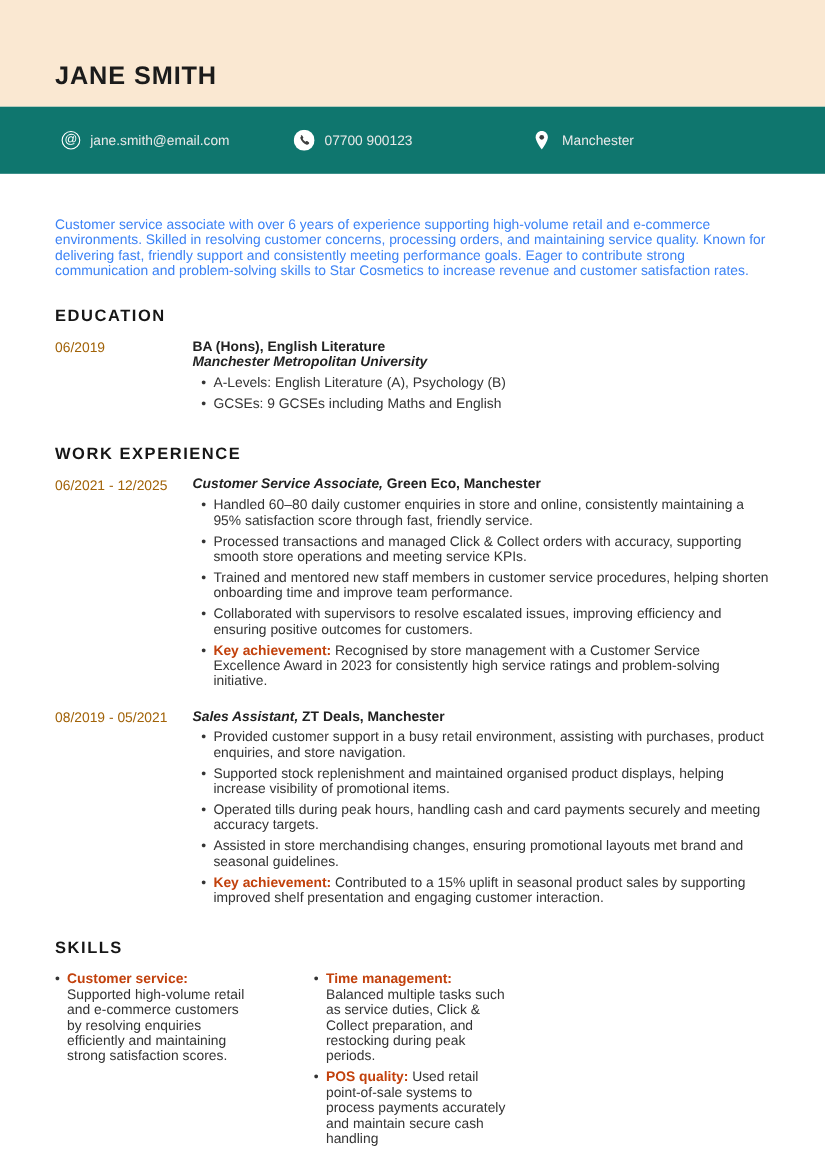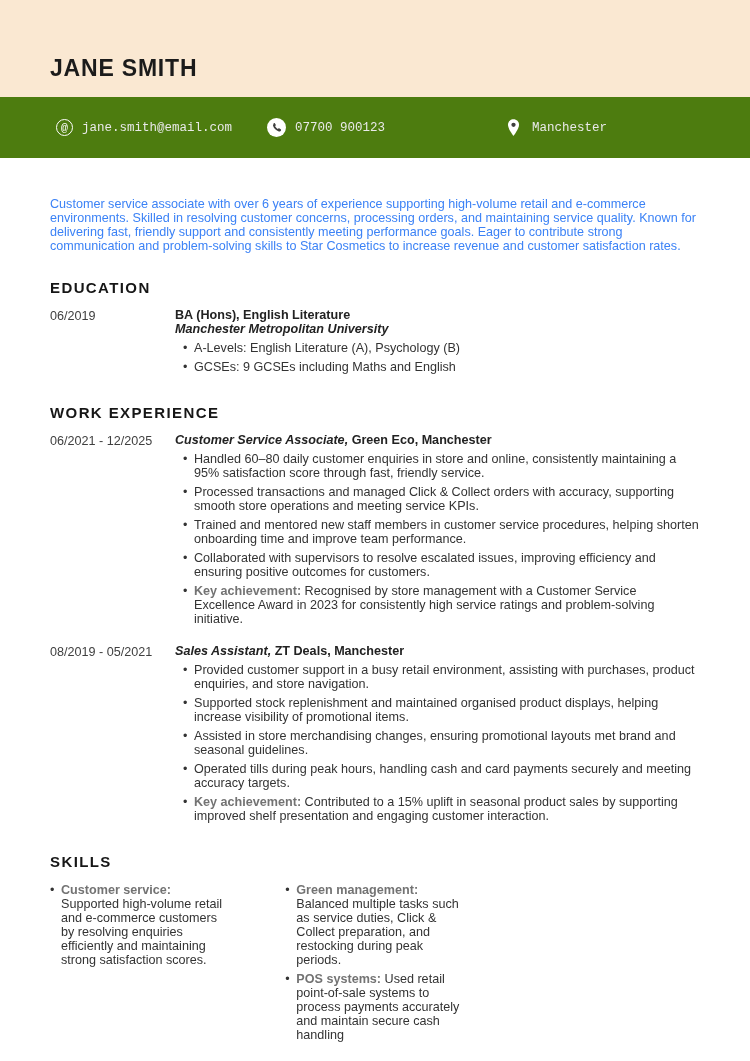--- a/index.html
+++ b/index.html
@@ -12,59 +12,59 @@
   .name-band {
     height:97px; background:#fae8d2;
     display:flex; align-items:flex-end;
     padding:0 50px 15px; box-sizing:border-box;
   }
   .name-band h1 {
     margin:0; font-size:23px; font-weight:800; letter-spacing:0.8px;
     color:#1b1b1b;
   }
   
-  .contact-bar { height:61px; background:#4d7c0f; position:relative;font-family:Liberation Mono, monospace; }
+  .contact-bar { height:61px; background:#0f766e; position:relative; }
   .contact-item {
     position:absolute; top:0; height:100%;
     display:flex; align-items:center; gap:9px;
     color:#e9e9e9; font-size:12.5px;
   }
   .ci-email { left:56px; }
   .ci-phone { left:267px; }
-  .ci-loc   { left:504px;text-align:right; }
+  .ci-loc   { left:483px;text-align:right; }
   .at-icon {
     width:17px; height:17px; border:1.6px solid #ffffff; border-radius:50%;
     display:flex; align-items:center; justify-content:center;
     color:#ffffff; font-size:11.5px; line-height:1; font-weight:400;
     box-sizing:border-box;
   }
   .at-icon::before { content:"@"; }
   .svg-icon { width:19px; height:19px; display:flex; }
   .svg-icon svg { width:100%; height:100%; }
   
   .content { padding:0 50px; }
   .summary {
     margin:40px 0 0; font-size:12.6px; line-height:13.9px; color:#3b82f6;
   }
   h2.section {
     margin:25px 0 12px; font-size:15px; font-weight:800;
     letter-spacing:1.4px; color:#161616;
   }
   .entry { display:grid; grid-template-columns:125px 1fr; margin-bottom:13px; }
-  .dates { color:#404040; font-size:12.6px; line-height:14px; padding-top:1px; }
+  .dates { color:#a16207; font-size:12.6px; line-height:14px; padding-top:1px; }
   .entry-title { font-size:12.6px; line-height:14px; font-weight:700; color:#222222; }
   .entry-title .role { font-style:italic; }
   .school { font-style:italic; }
   ul.bullets { list-style:none; margin:6px 0 0; padding:0 0 0 8px; }
   ul.bullets li {
     position:relative; padding-left:11px; margin-bottom:5px;
     font-size:12.6px; line-height:13.9px; color:#333333;
   }
   ul.bullets li::before { content:"\2022"; position:absolute; left:0; top:0; }
-  ul.bullets b { font-weight:700; color:#737373; }
+  ul.bullets b { font-weight:700; color:#c2410c; }
   
   .skills-grid {
     display:grid; grid-template-columns:repeat(3,1fr); column-gap:56px;
     margin-top:14px;
   }
   .skills-grid ul.bullets { margin:0; padding-left:0; }
 </style>
 </head>
 <body>
 
@@ -132,32 +132,32 @@
       </div>
     </div>
 
     <div class="entry">
       <div class="dates">08/2019 - 05/2021</div>
       <div class="entry-body">
         <div class="entry-title"><span class="role">Sales Assistant, </span><span>ZT Deals, Manchester</span></div>
         <ul class="bullets">
           <li><b></b><span>Provided customer support in a busy retail environment, assisting with purchases, product enquiries, and store navigation.</span></li>
           <li><b></b><span>Supported stock replenishment and maintained organised product displays, helping increase visibility of promotional items.</span></li>
+          <li><b></b><span>Operated tills during peak hours, handling cash and card payments securely and meeting accuracy targets.</span></li>
           <li><b></b><span>Assisted in store merchandising changes, ensuring promotional layouts met brand and seasonal guidelines.</span></li>
-          <li><b></b><span>Operated tills during peak hours, handling cash and card payments securely and meeting accuracy targets.</span></li>
           <li><b>Key achievement: </b><span>Contributed to a 15% uplift in seasonal product sales by supporting improved shelf presentation and engaging customer interaction.</span></li>
         </ul>
       </div>
     </div>
 
     <h2 class="section">SKILLS</h2>
     <div class="skills-grid">
       <ul class="bullets">
         <li><b>Customer service: </b><span>Supported high-volume retail and e-commerce customers by resolving enquiries efficiently and maintaining strong satisfaction scores.</span></li>
       </ul>
       <ul class="bullets">
-        <li><b>Green management: </b><span>Balanced multiple tasks such as service duties, Click &amp; Collect preparation, and restocking during peak periods.</span></li>
-        <li><b>POS systems: </b><span>Used retail point-of-sale systems to process payments accurately and maintain secure cash handling</span></li>
+        <li><b>Time management: </b><span>Balanced multiple tasks such as service duties, Click &amp; Collect preparation, and restocking during peak periods.</span></li>
+        <li><b>POS quality: </b><span>Used retail point-of-sale systems to process payments accurately and maintain secure cash handling</span></li>
       </ul>
     </div>
 
   </main>
 </div>
 
 </body></html>

